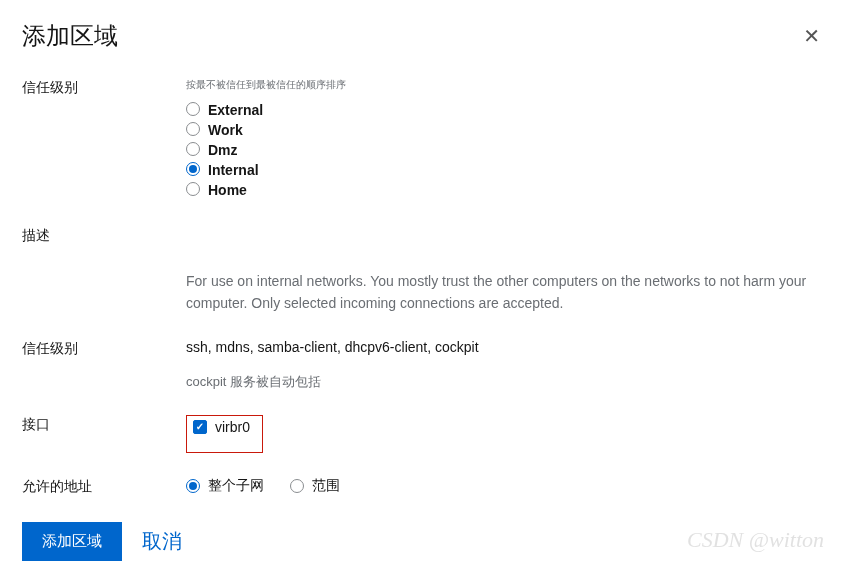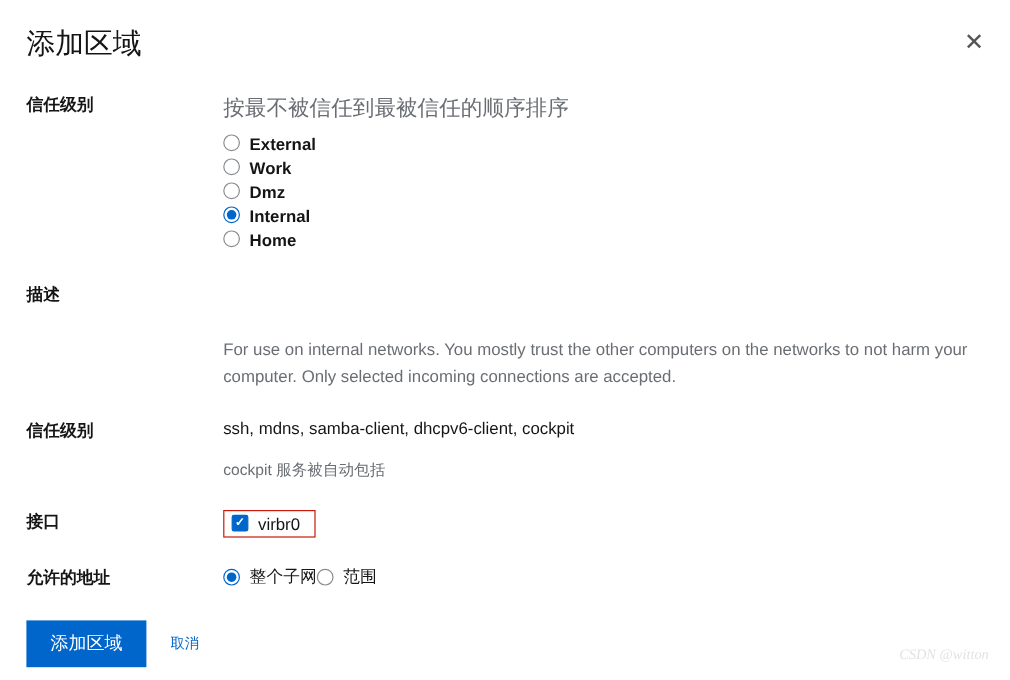--- a/index.html
+++ b/index.html
@@ -28,33 +28,33 @@
       cursor: pointer;
       line-height: 1;
     }
     .form-row {
       display: flex;
       margin-bottom: 24px;
       align-items: flex-start;
     }
     .form-label {
       width: 164px;
-      font-weight: 700;
+      font-weight: 400;
       font-size: 14px;
       color: #151515;
       flex-shrink: 0;
       padding-top: 1px;
     }
     .form-content {
       flex: 1;
       font-size: 14px;
     }
     .hint {
       color: #6a6e73;
-      font-size: 18px;
+      font-size: 10px;
       margin-bottom: 10px;
     }
     .radio-group label {
       display: flex;
       margin-bottom: 4px;
       cursor: pointer;
       font-size: 14px;
       font-weight: bold;
     }
     .radio {
@@ -88,23 +88,23 @@
       font-size: 14px;
       color: #151515;
     }
     .svc-note {
       color: #6a6e73;
       font-size: 13px;
       margin-top: 18px;
     }
     .interface-box {
       display: inline-flex;
-      align-items: flex-start;
+      align-items: center;
       border: 1px solid #c9190b;
-      padding: 3px 12px 2px 6px;
+      padding: 3px 12px 17px 6px;
     }
     .checkbox {
       width: 14px;
       height: 14px;
       border: 1px solid #0066cc;
       background: #0066cc;
       border-radius: 2px;
       margin-right: 8px;
       display: inline-flex;
       align-items: center;
@@ -112,20 +112,21 @@
     }
     .checkbox::after {
       content: "✓";
       color: #fff;
       font-size: 10px;
       font-weight: bold;
       line-height: 1;
     }
     .radio-inline {
       display: flex;
+      gap: 26px;
     }
     .radio-inline label {
       display: inline-flex;
       align-items: center;
       cursor: pointer;
       font-size: 14px;
     }
     .footer {
       margin-top: 26px;
       display: flex;
@@ -135,29 +136,29 @@
     .btn-primary {
       background: #0066cc;
       color: #fff;
       border: none;
       padding: 10px 20px;
       font-size: 15px;
       cursor: pointer;
     }
     .btn-cancel {
       color: #0066cc;
-      font-size: 12px;
+      font-size: 20px;
       cursor: pointer;
     }
     .watermark {
       position: absolute;
       bottom: 14px;
       right: 18px;
       color: #d8d8d8;
-      font-size: 12px;
+      font-size: 22px;
       font-style: italic;
       opacity: 0.75;
       font-family: serif;
     }
   </style>
 </head>
 <body>
 
 <div class="header">
   <h1 class="title">添加区域</h1>

